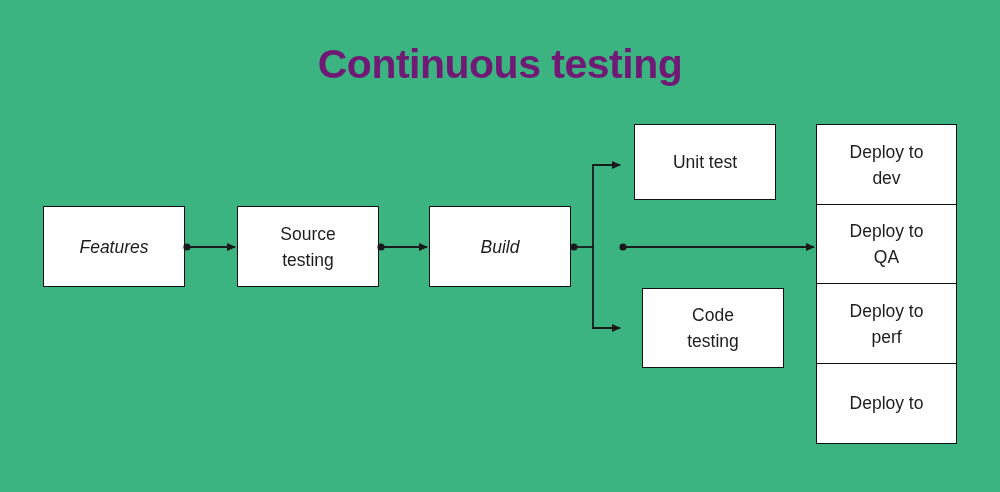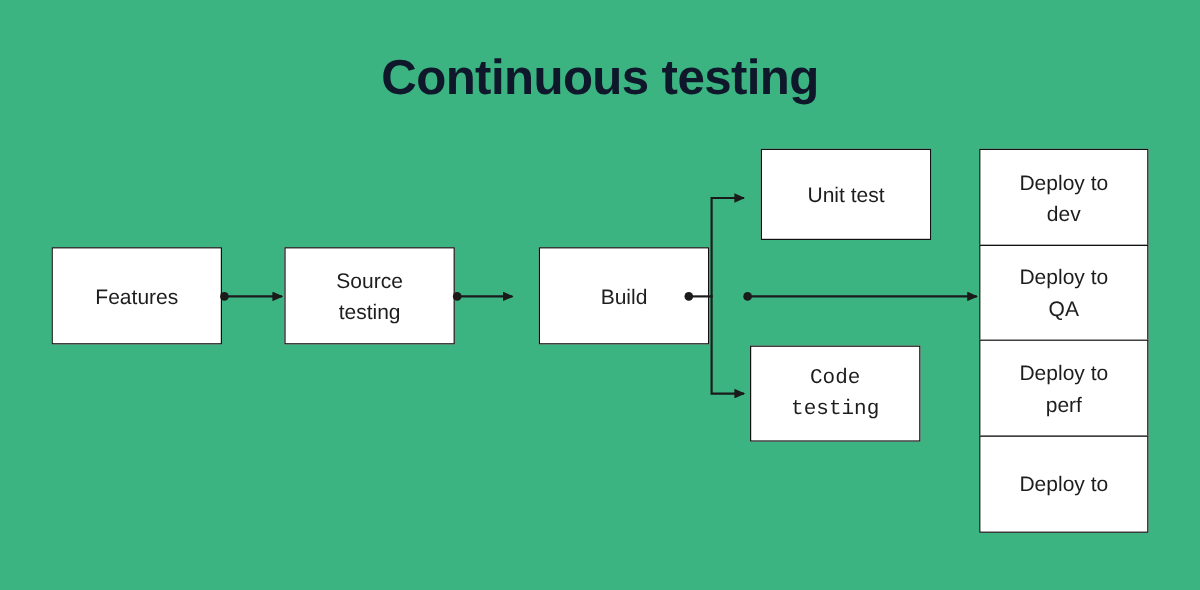--- a/index.html
+++ b/index.html
@@ -13,43 +13,43 @@
   }
   .diagram-title {
     position: absolute;
     top: 41px;
     left: 0;
     right: 0;
     margin: 0;
     text-align: center;
     font-size: 41px;
     font-weight: 700;
-    color: #0f172a;
+    color: #701a75;
     letter-spacing: -0.5px;
   }
   .node {
     position: absolute;
     box-sizing: border-box;
     background: #ffffff;
     border: 1.5px solid #111111;
     display: flex;
     flex-direction: column;
     align-items: center;
     justify-content: center;
     text-align: center;
     font-size: 17.5px;
     color: #1d1d1d;
     line-height: 26px;
   }
   .node .ln { display: block; }
-  #node-features       { left: 43px;  top: 206px; width: 142px; height: 81px; }
+  #node-features       { left: 43px;  top: 206px; width: 142px; height: 81px; font-style: italic; }
   #node-source-control { left: 237px; top: 206px; width: 142px; height: 81px; text-align: right; }
-  #node-build          { left: 449px; top: 206px; width: 142px; height: 81px; }
+  #node-build          { left: 429px; top: 206px; width: 142px; height: 81px; font-style: italic; }
   #node-unit-test      { left: 622px; top: 124px; width: 142px; height: 76px; margin-left: 12px; }
-  #node-code-analysis  { left: 625px; top: 288px; width: 142px; height: 80px; font-family: Liberation Mono, monospace; }
+  #node-code-analysis  { left: 642px; top: 288px; width: 142px; height: 80px; }
   .deploy-column {
     position: absolute;
     left: 816px; top: 124px; width: 141px; border-radius: 28px;
   }
   .deploy-column .node {
     position: relative;
     width: 141px; height: 81px;
   }
   .deploy-column .node + .node { margin-top: -1.5px; }
   .connectors {

